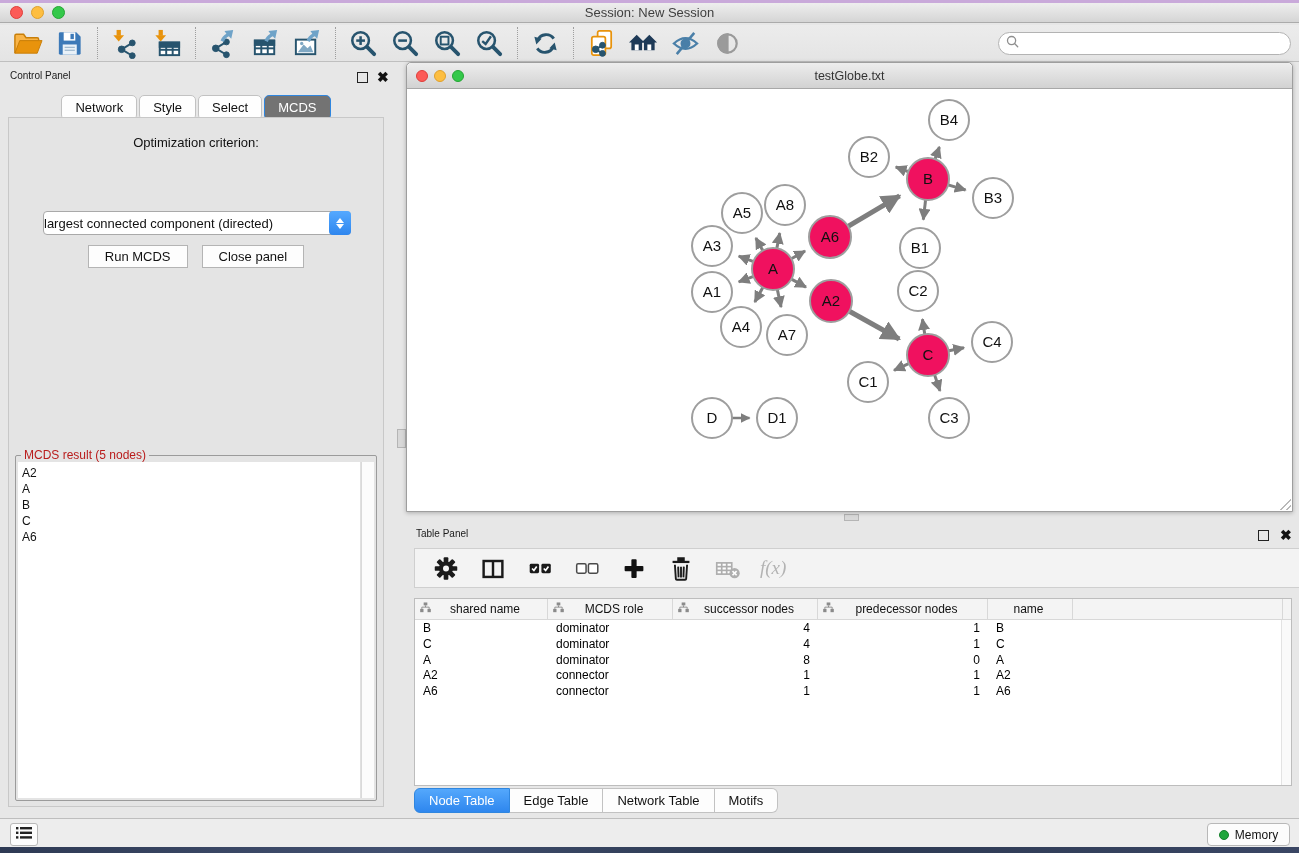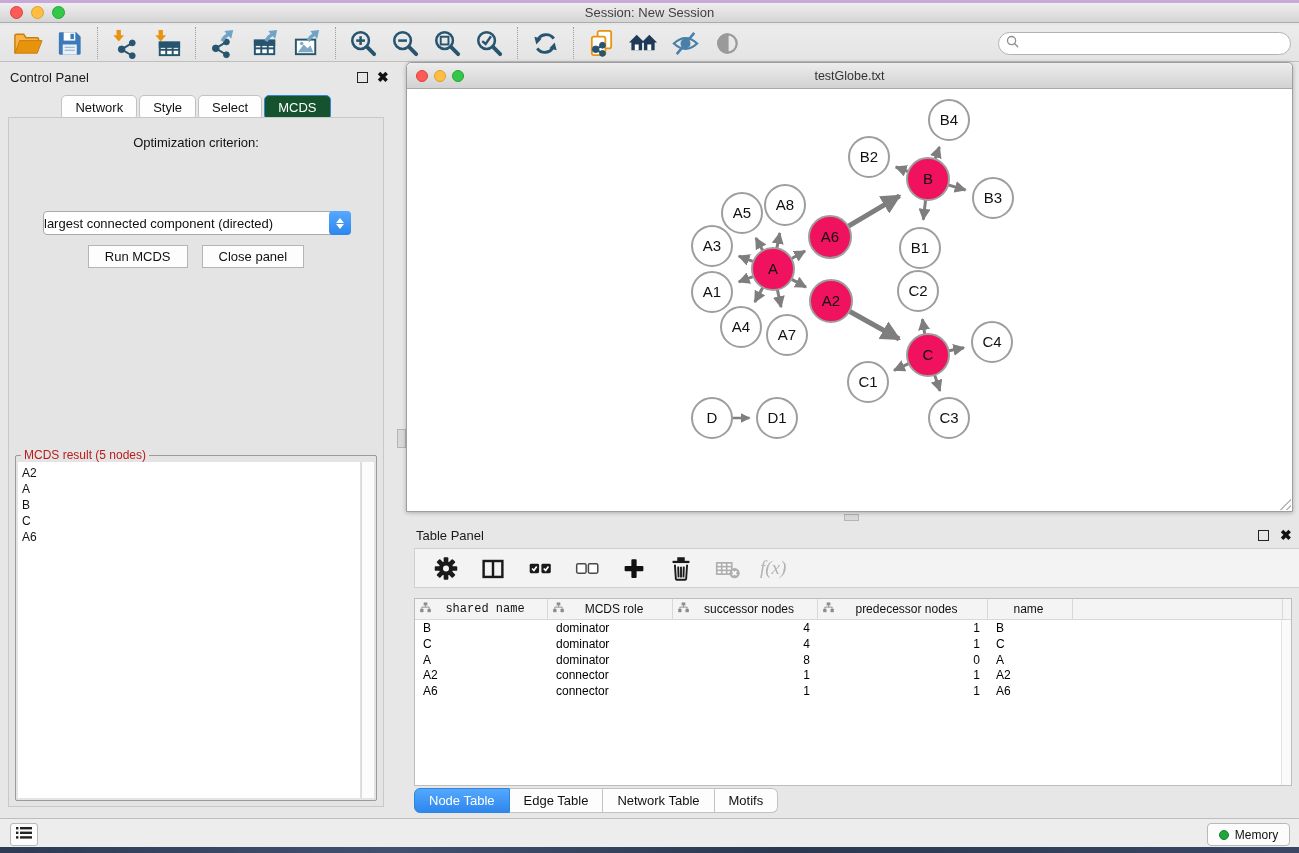--- a/index.html
+++ b/index.html
@@ -32,29 +32,29 @@
   .search-box { width:293px; height:23px; border:1px solid #B3B3B3; border-radius:12px; background:#fff;
     display:flex; align-items:center; padding-left:7px; }
   .search-box input { border:none; outline:none; font-size:12px; width:250px; background:transparent; margin-left:4px; }
 
   
   .workspace { position:absolute; left:0; top:62px; width:1299px; height:756px; background:#E7E7E7; }
 
   
   .control-panel { position:absolute; left:0; top:0; width:392px; height:756px; }
   .panel-head { position:absolute; top:6px; left:0; width:100%; height:20px; }
-  .panel-title { position:absolute; left:10px; top:2px; font-size:13px; color:#1A1A1A; }
+  .panel-title { position:absolute; left:10px; top:2px; font-size:10px; color:#1A1A1A; }
   .float-glyph { position:absolute; width:11px; height:11px; border:1.6px solid #222; top:4px; }
   .close-glyph { position:absolute; font-size:14px; font-weight:bold; color:#111; top:1px; }
   .cp-float { left:357px; } .cp-close { left:377px; }
 
   .cp-tabs { position:absolute; top:33px; left:0; width:392px; display:flex; justify-content:center; gap:2px; }
   .tab { font-size:13px; padding:4px 13px; background:#FEFEFE; border:1px solid #C2C2C2; border-radius:5px;
     color:#111; cursor:default; }
-  .tab.active { background:#14532d; border-color:#2F86DF; color:#fff; }
+  .tab.active { background:#737373; border-color:#2F86DF; color:#fff; }
 
   .cp-content { position:absolute; left:8px; top:55px; width:376px; height:690px;
     background:#E4E4E4; border:1px solid #C8C8C8; }
   .opt-label { text-align:center; margin-top:17px; font-size:13px; color:#111; }
   .dropdown { position:absolute; left:34px; top:93px; width:308px; height:24px; background:#fff;
     border:1px solid #A9A9A9; border-radius:4px; display:flex; align-items:center; cursor:default; }
   .dropdown-text { font-size:13px; color:#111; flex:1; white-space:nowrap; }
   .dropdown-stepper { width:22px; height:24px; margin:-1px; background:linear-gradient(#55A9FF,#2E86EE);
     border-radius:4px; display:flex; flex-direction:column; align-items:center; justify-content:center; gap:1px; }
   .chev { width:0; height:0; border-left:4px solid transparent; border-right:4px solid transparent; }
@@ -586,21 +586,21 @@
             <g stroke="#fff" stroke-width="1.8">
               <line x1="20.8" y1="18.8" x2="25.2" y2="23.2"></line>
               <line x1="25.2" y1="18.8" x2="20.8" y2="23.2"></line>
             </g>
           </svg>
         </span>
         <span class="fx-label">f(x)</span>
       </div>
     <div class="data-table">
       <div class="dt-header" id="dt-header">
-          <div class="dt-hcell" style="width: 133px; font-family: Liberation Mono, monospace;">
+          <div class="dt-hcell" style="width: 133px;">
             <span><svg width="11" height="11" viewBox="0 0 12 12">
                 <g fill="#8B8B8B">
                   <rect x="4" y="0.5" width="4" height="3.2"></rect>
                   <rect x="0.2" y="7.5" width="3.6" height="3.6"></rect>
                   <rect x="8.2" y="7.5" width="3.6" height="3.6"></rect>
                 </g>
                 <g stroke="#8B8B8B" fill="none">
                   <path d="M2,7.5 V5.6 H10 V7.5 M6,3.7 V5.6"></path>
                 </g>
               </svg></span>

